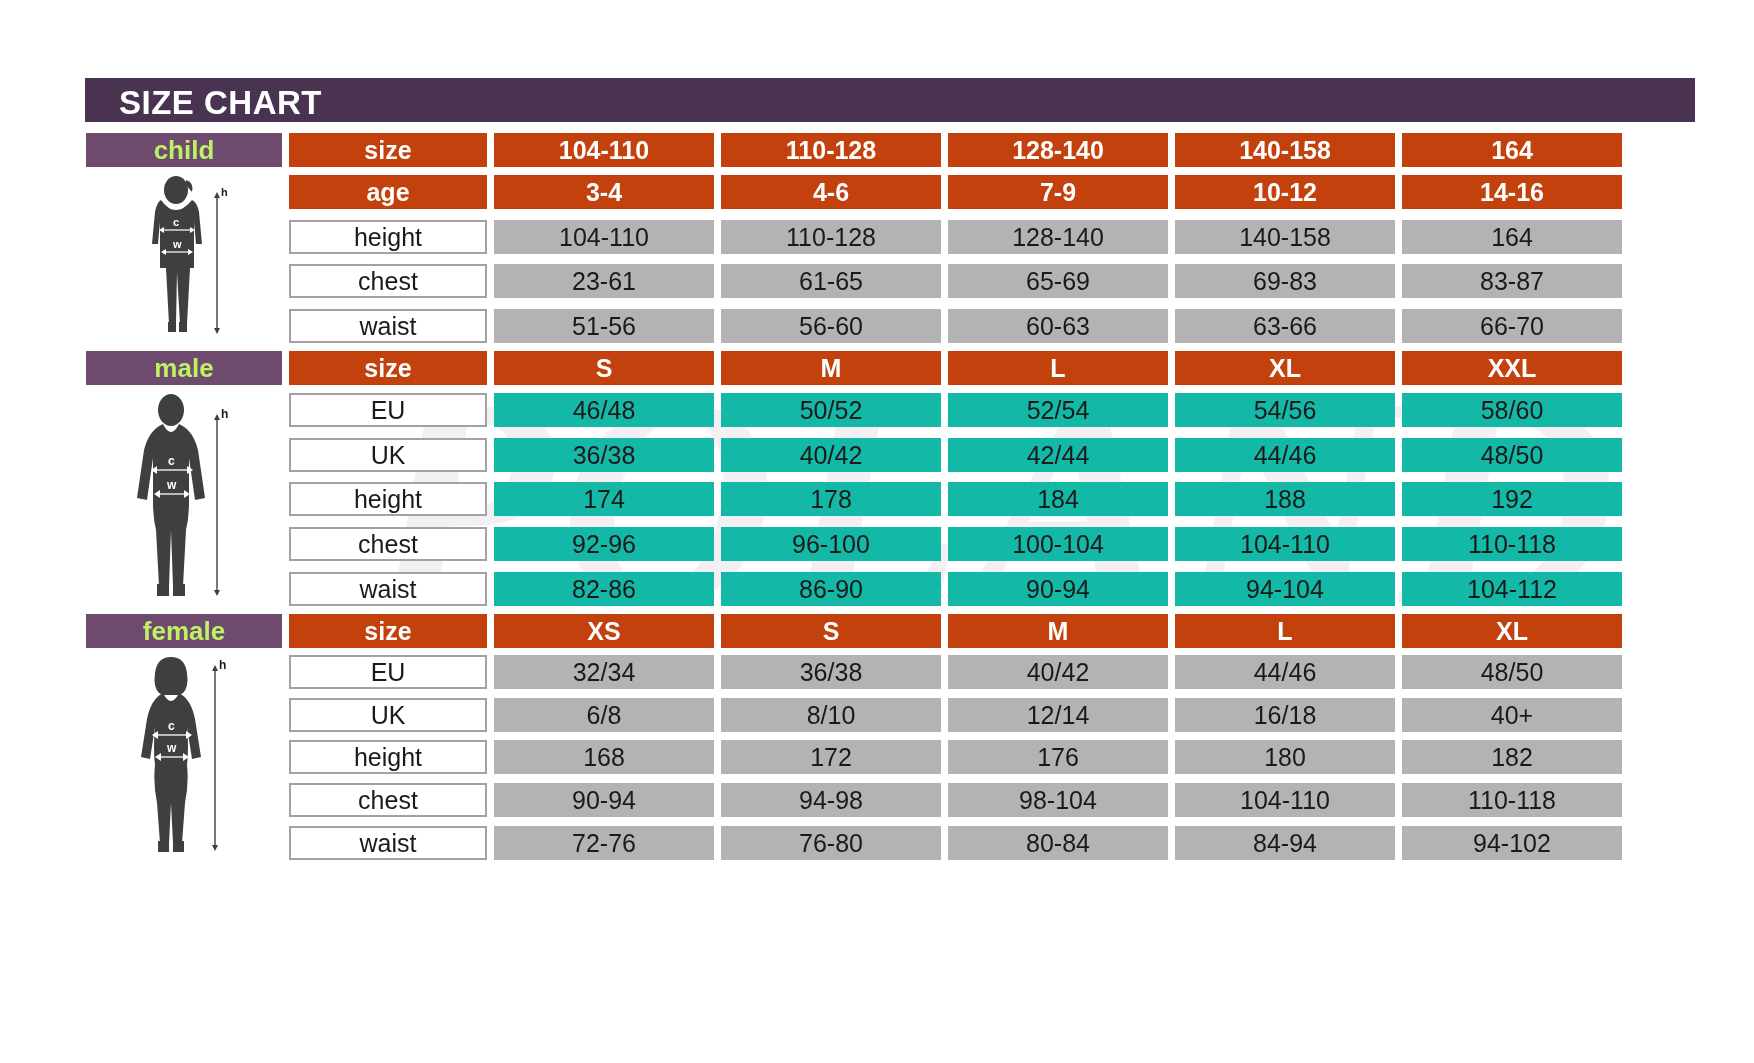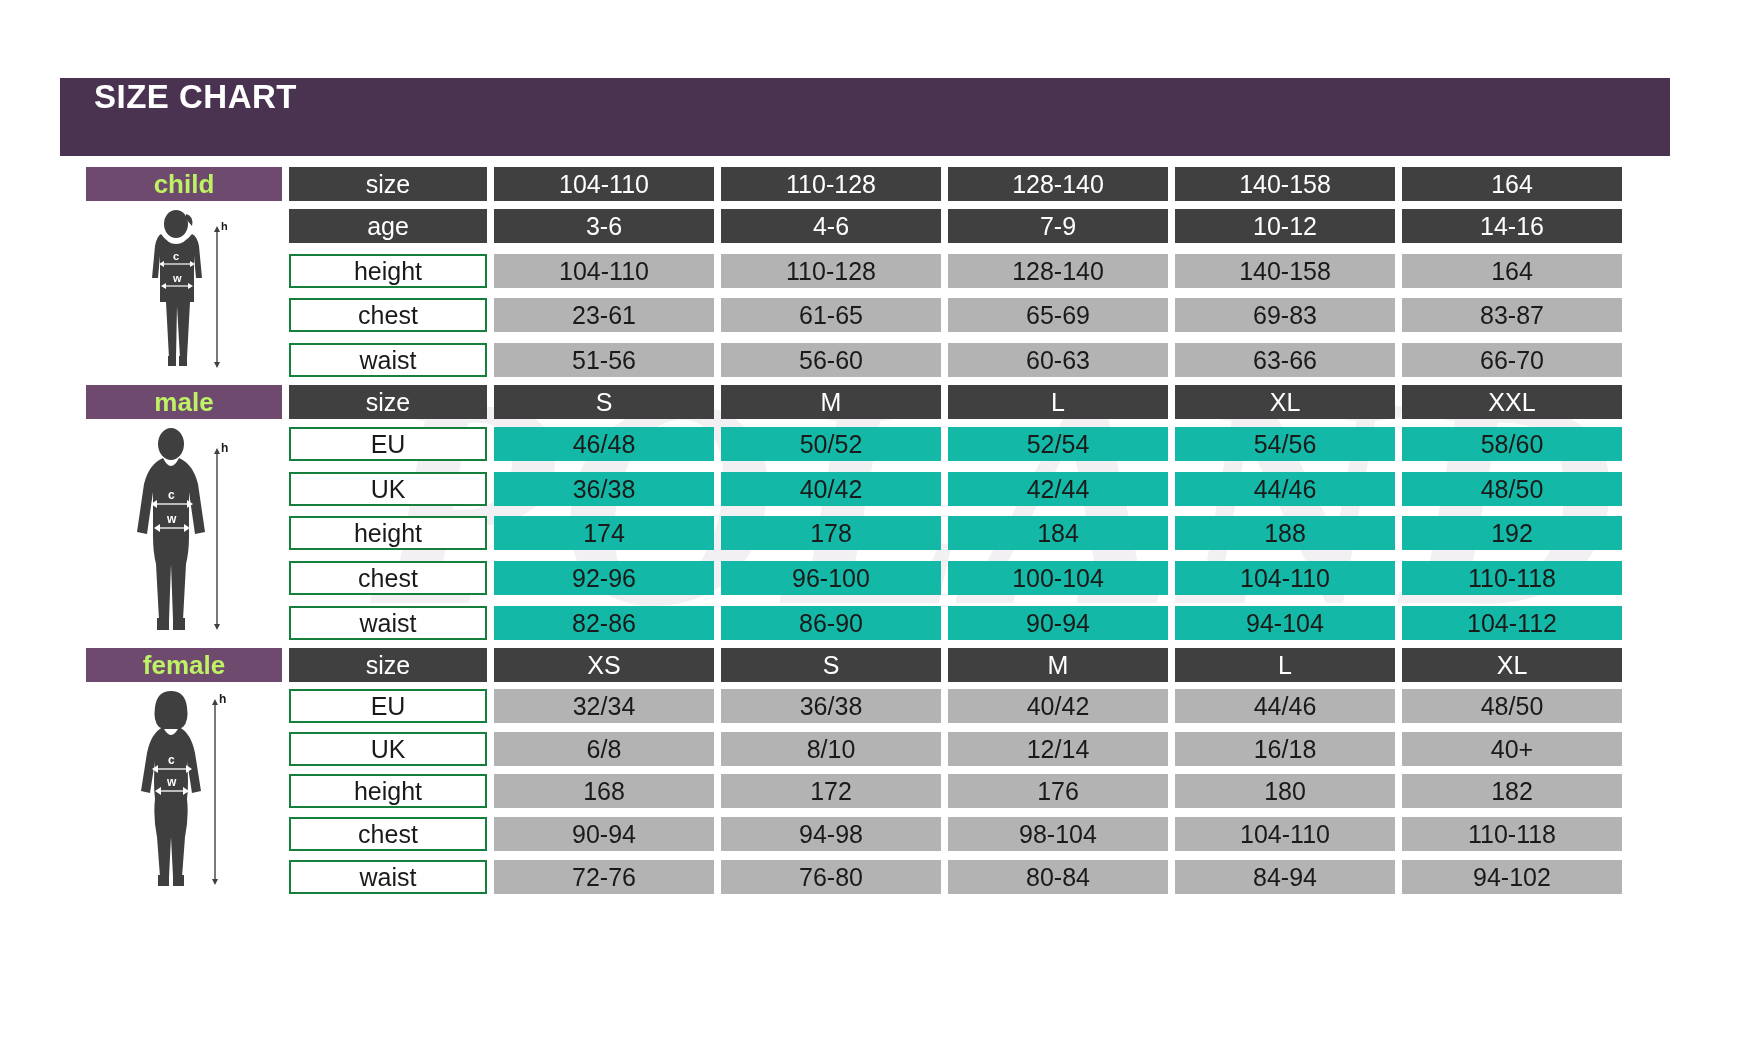--- a/index.html
+++ b/index.html
@@ -33,26 +33,26 @@
     white-space: nowrap;
   }
 
   #page {
     position: relative;
     z-index: 2;
     padding: 78px 0 0 0;
   }
 
   .header-bar {
-    margin: 0 30px 0 60px;
+    margin: 0 30px 0 85px;
     width: 1610px;
     background: #4a3351;
-    height: 78px;
+    height: 44px;
     display: flex;
-    align-items: flex-start;
+    align-items: flex-end;
     padding-left: 34px;
     box-sizing: border-box;
   }
   .header-bar .title {
     color: #ffffff;
     font-size: 33px;
     font-weight: bold;
     letter-spacing: 0.5px;
   }
 
@@ -77,35 +77,35 @@
     height: 34px;
     line-height: 34px;
     text-align: center;
     font-size: 25px;
     color: #1a1a1a;
     box-sizing: border-box;
   }
 
   
   .cell.purple {
-    background: #404040;
+    background: #c2410c;
     color: #ffffff;
-    font-weight: normal;
+    font-weight: bold;
   }
   
   .cell.group {
     background: #6d4a6e;
     color: #bef264;
     font-weight: bold;
     font-size: 26px;
   }
   
   .cell.labelcell {
     background: #ffffff;
-    border: 2px solid #15803d;
+    border: 2px solid #a3a3a3;
     height: 34px;
     line-height: 30px;
   }
   
   .cell.grey {
     background: #b3b3b3;
   }
   .cell.grey-light {
     background: #14b8a6;
   }
@@ -202,21 +202,21 @@
             <path d="M52 77 L47 80 L52 83 Z" fill="#ffffff"></path>
             <path d="M74 77 L79 80 L74 83 Z" fill="#ffffff"></path>
             <text x="59" y="76" font-family="Liberation Sans, sans-serif" font-size="11" font-weight="bold" fill="#ffffff">w</text>
           </svg>
         </div>
       </td>
       <td>
         <div class="cell purple">age</div>
       </td>
       <td>
-            <div class="cell purple">3-6</div>
+            <div class="cell purple">3-4</div>
           </td>
       <td>
             <div class="cell purple">4-6</div>
           </td>
       <td>
             <div class="cell purple">7-9</div>
           </td>
       <td>
             <div class="cell purple">10-12</div>
           </td>

